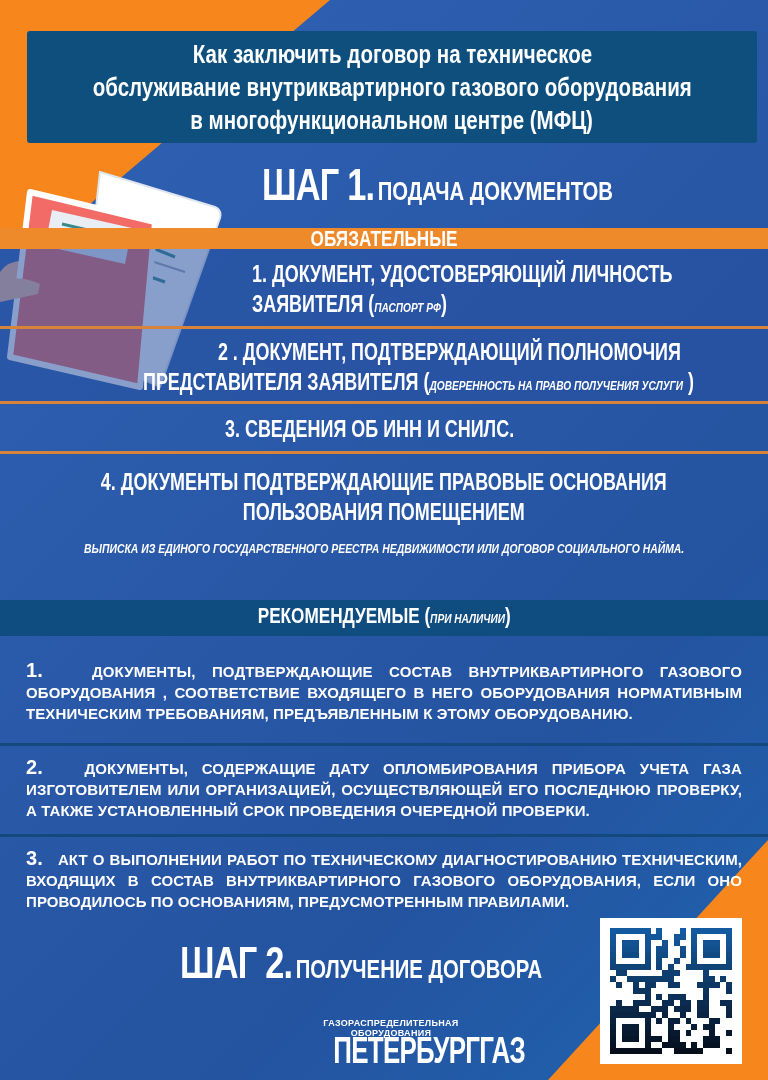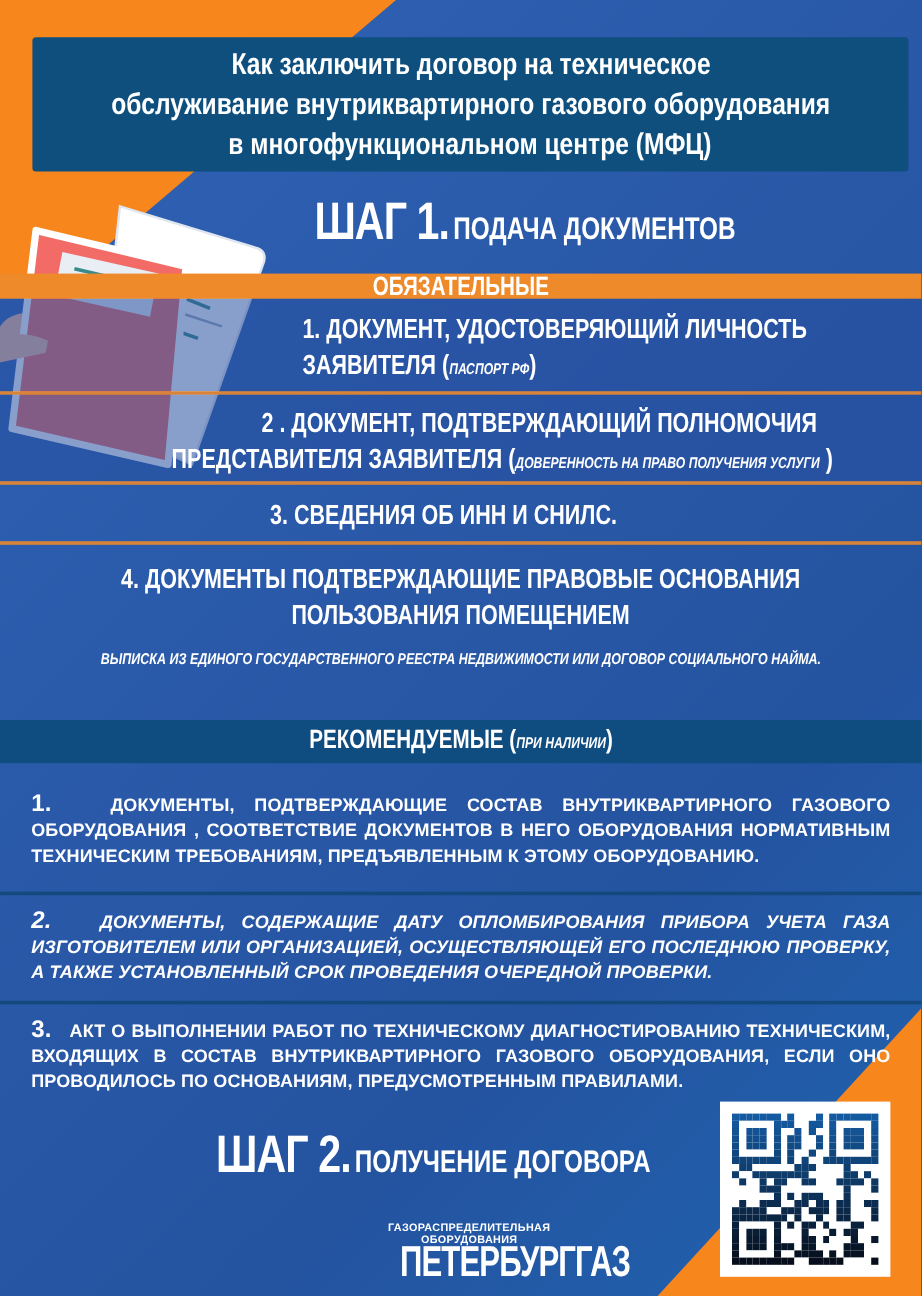--- a/index.html
+++ b/index.html
@@ -176,25 +176,25 @@
   <div class="sq" style="transform:scaleX(0.8);"><span class="italic-small">ВЫПИСКА ИЗ ЕДИНОГО ГОСУДАРСТВЕННОГО РЕЕСТРА НЕДВИЖИМОСТИ ИЛИ ДОГОВОР СОЦИАЛЬНОГО НАЙМА.</span></div>
 </div>
 
 <div class="rec-band"></div>
 <div class="rec-label">
   <span class="sq"><span>РЕКОМЕНДУЕМЫЕ (</span><span class="italic-small">ПРИ НАЛИЧИИ</span><span>)</span></span>
 </div>
 
 <div class="para" style="top:660px;">
   <span class="num">1.</span>&nbsp;&nbsp;
-  <span>ДОКУМЕНТЫ, ПОДТВЕРЖДАЮЩИЕ СОСТАВ ВНУТРИКВАРТИРНОГО ГАЗОВОГО ОБОРУДОВАНИЯ , СООТВЕТСТВИЕ ДОКУМЕНТОВ В НЕГО ОБОРУДОВАНИЯ НОРМАТИВНЫМ ТЕХНИЧЕСКИМ ТРЕБОВАНИЯМ, ПРЕДЪЯВЛЕННЫМ К ЭТОМУ ОБОРУДОВАНИЮ.</span>
+  <span>ДОКУМЕНТЫ, ПОДТВЕРЖДАЮЩИЕ СОСТАВ ВНУТРИКВАРТИРНОГО ГАЗОВОГО ОБОРУДОВАНИЯ , СООТВЕТСТВИЕ ВХОДЯЩЕГО В НЕГО ОБОРУДОВАНИЯ НОРМАТИВНЫМ ТЕХНИЧЕСКИМ ТРЕБОВАНИЯМ, ПРЕДЪЯВЛЕННЫМ К ЭТОМУ ОБОРУДОВАНИЮ.</span>
 </div>
 <div class="hline-dark" style="top:743px;"></div>
 
-<div class="para" style="top:757px;font-style:italic;">
+<div class="para" style="top:757px;">
   <span class="num">2.</span>&nbsp;&nbsp;
   <span>ДОКУМЕНТЫ, СОДЕРЖАЩИЕ ДАТУ ОПЛОМБИРОВАНИЯ ПРИБОРА УЧЕТА ГАЗА ИЗГОТОВИТЕЛЕМ ИЛИ ОРГАНИЗАЦИЕЙ, ОСУЩЕСТВЛЯЮЩЕЙ ЕГО ПОСЛЕДНЮЮ ПРОВЕРКУ, А ТАКЖЕ УСТАНОВЛЕННЫЙ СРОК ПРОВЕДЕНИЯ ОЧЕРЕДНОЙ ПРОВЕРКИ.</span>
 </div>
 <div class="hline-dark" style="top:834px;"></div>
 
 <div class="para" style="top:848px;">
   <span class="num">3.</span>&nbsp;&nbsp;
   <span>АКТ О ВЫПОЛНЕНИИ РАБОТ ПО ТЕХНИЧЕСКОМУ ДИАГНОСТИРОВАНИЮ ТЕХНИЧЕСКИМ, ВХОДЯЩИХ В СОСТАВ ВНУТРИКВАРТИРНОГО ГАЗОВОГО ОБОРУДОВАНИЯ, ЕСЛИ ОНО ПРОВОДИЛОСЬ ПО ОСНОВАНИЯМ, ПРЕДУСМОТРЕННЫМ ПРАВИЛАМИ.</span>
 </div>
 

